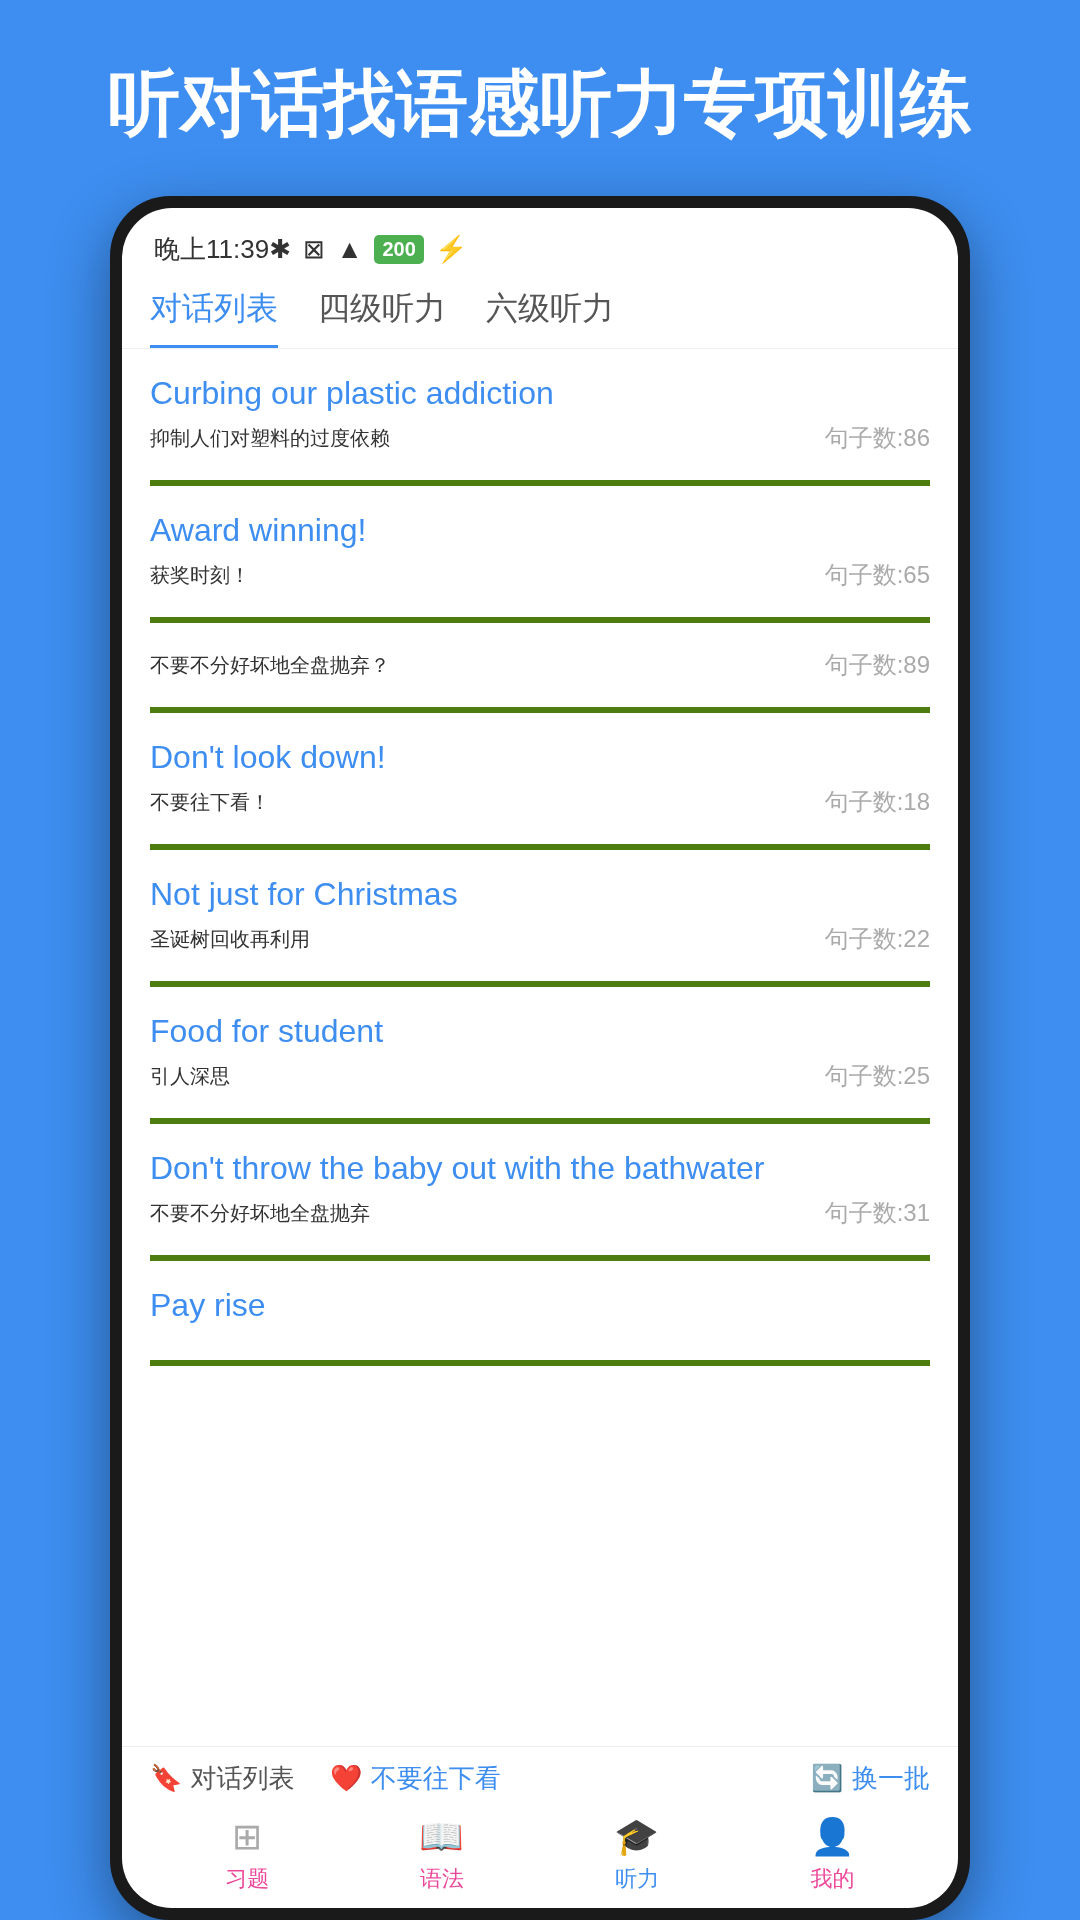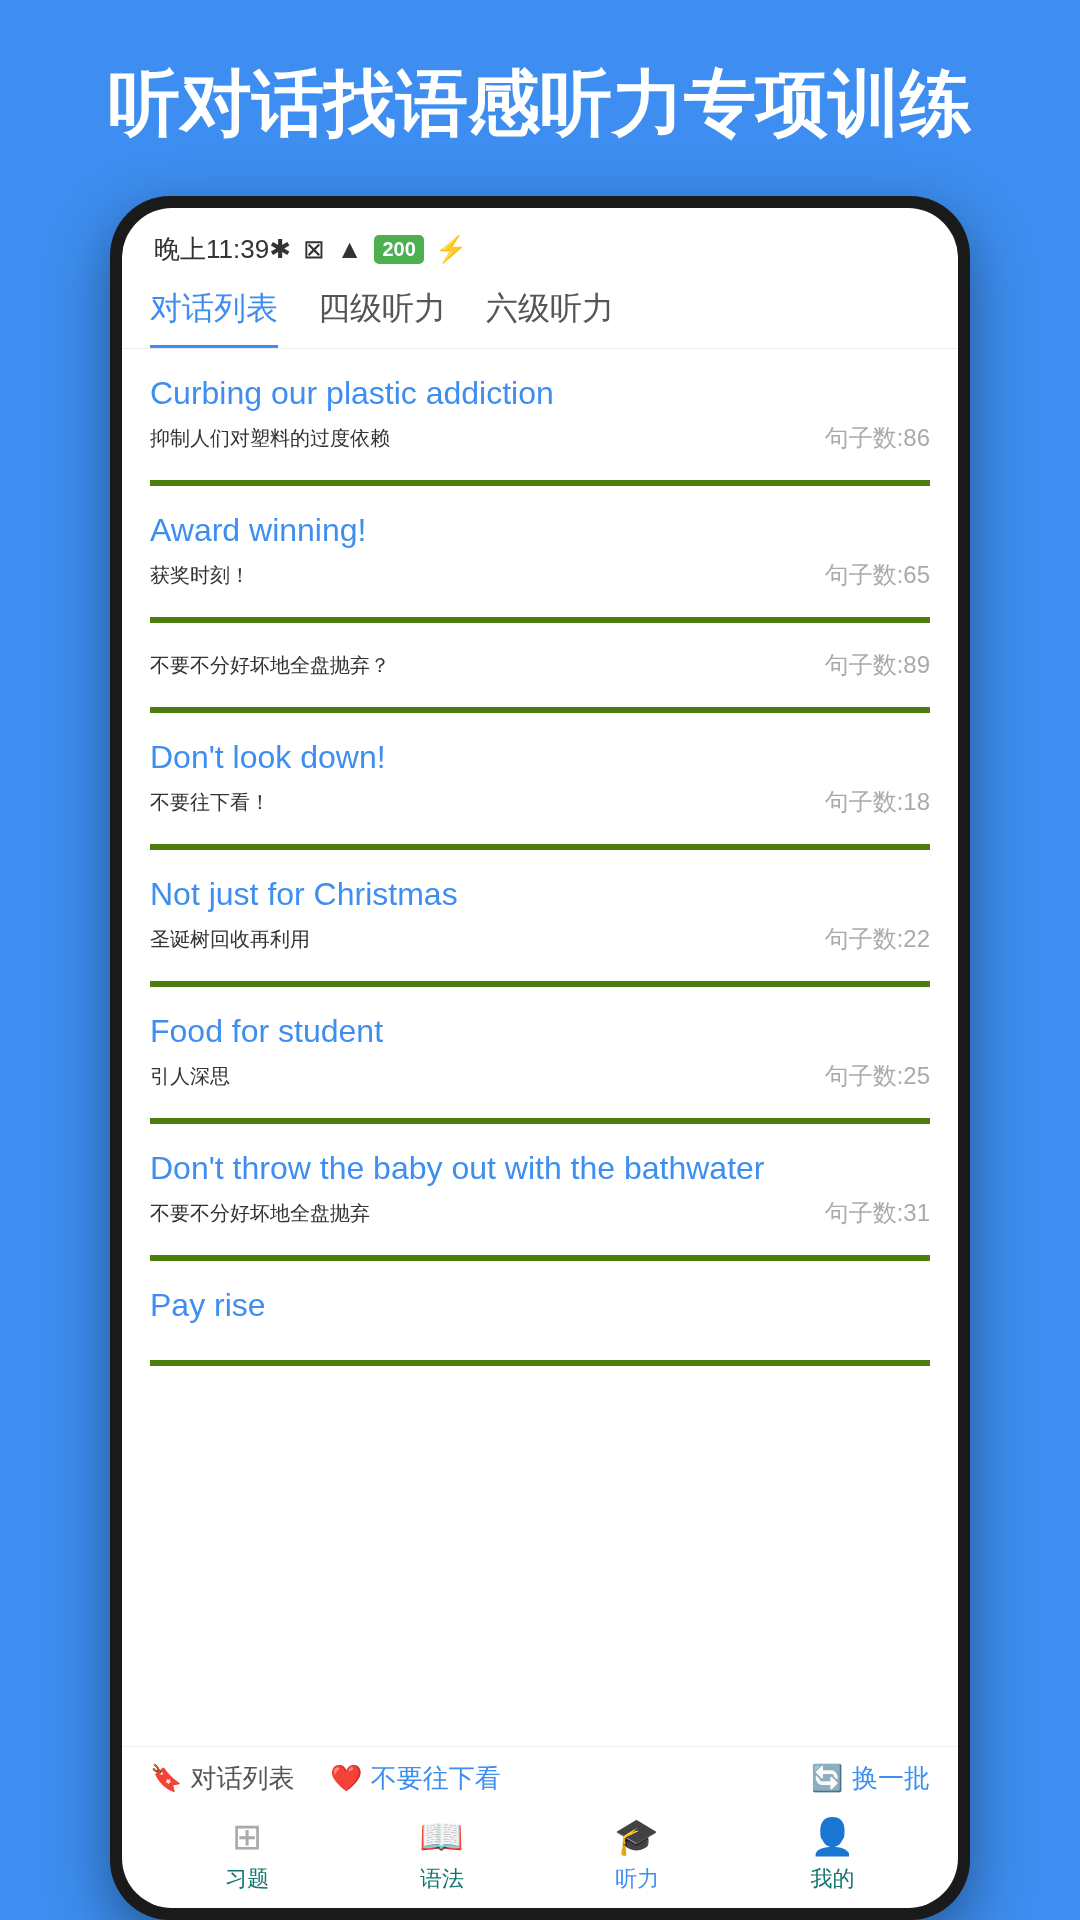--- a/index.html
+++ b/index.html
@@ -145,21 +145,21 @@
       gap: 6px;
       cursor: pointer;
     }
     .nav-icon {
       font-size: 36px;
       color: #aaa;
     }
     .nav-icon.active { color: #3d8ef0; }
     .nav-label {
       font-size: 22px;
-      color: #0f766e;
+      color: #ec4899;
     }
     .nav-label.active { color: #3d8ef0; }
   </style>
 </head>
 <body>
 
 <div class="page-title">听对话找语感听力专项训练</div>
 
 <div class="phone-wrapper">
   <div class="phone-screen">

